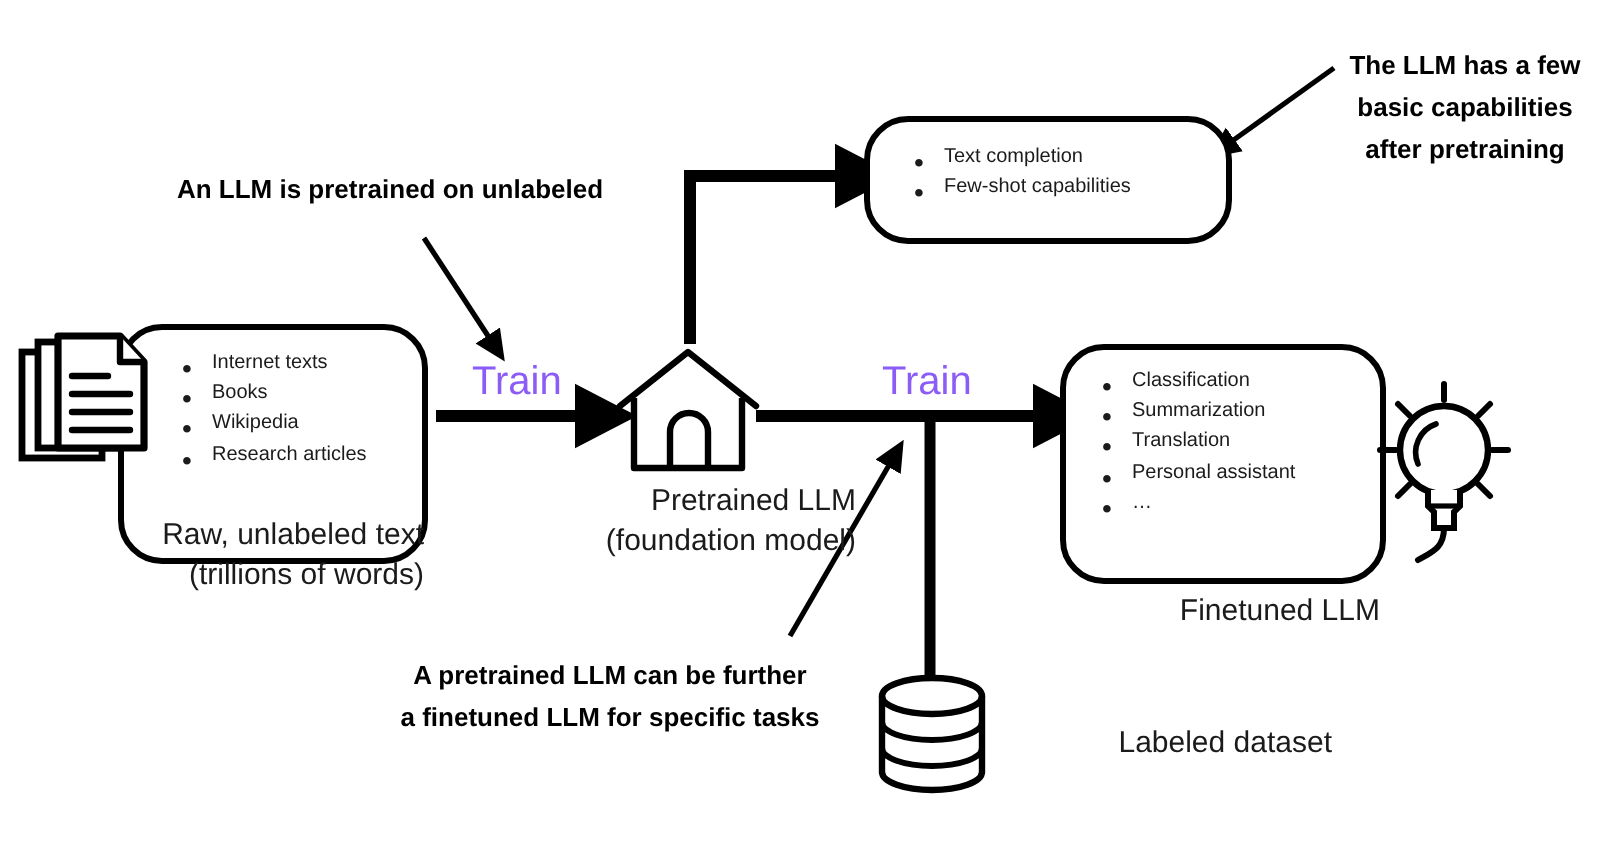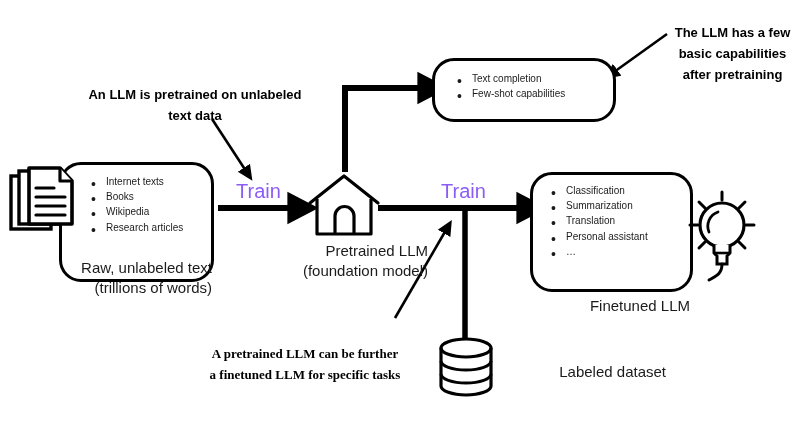--- a/index.html
+++ b/index.html
@@ -200,27 +200,26 @@
     <path d="M5,25 a25,9 0 0 0 50,0" fill="none" stroke="#000" stroke-width="3"></path>
     <path d="M5,38 a25,9 0 0 0 50,0" fill="none" stroke="#000" stroke-width="3"></path>
   </svg>
 
   <div class="caption" style="left:506px;top:362px;width:160px;text-align:right;">
     <div>Labeled dataset</div>
   </div>
 
   <div class="annot" style="left:60px;top:84px;width:270px;">
     <div>An LLM is pretrained on unlabeled</div>
-    <div>text data</div>
   </div>
 
   <div class="annot" style="left:660px;top:22px;width:145px;">
     <div>The LLM has a few</div>
     <div>basic capabilities</div>
     <div>after pretraining</div>
   </div>
 
-  <div class="annot" style="left:160px;top:343px;width:290px;font-family:Liberation Serif, serif;">
+  <div class="annot" style="left:160px;top:327px;width:290px;">
     <div>A pretrained LLM can be further</div>
     <div>a finetuned LLM for specific tasks</div>
   </div>
 
 </div>
 
 </body></html>

